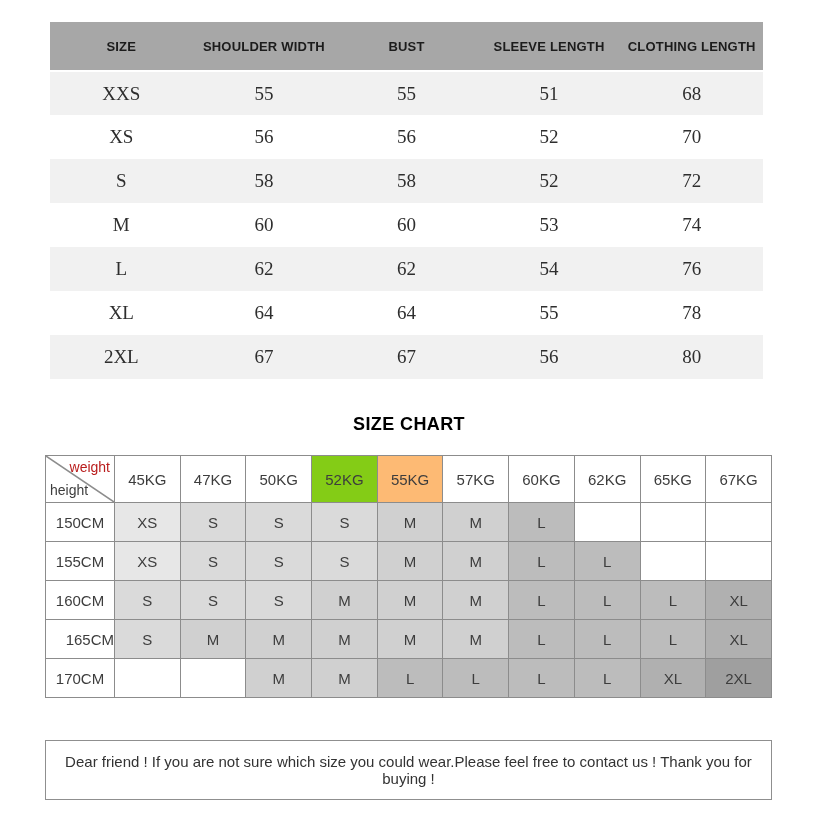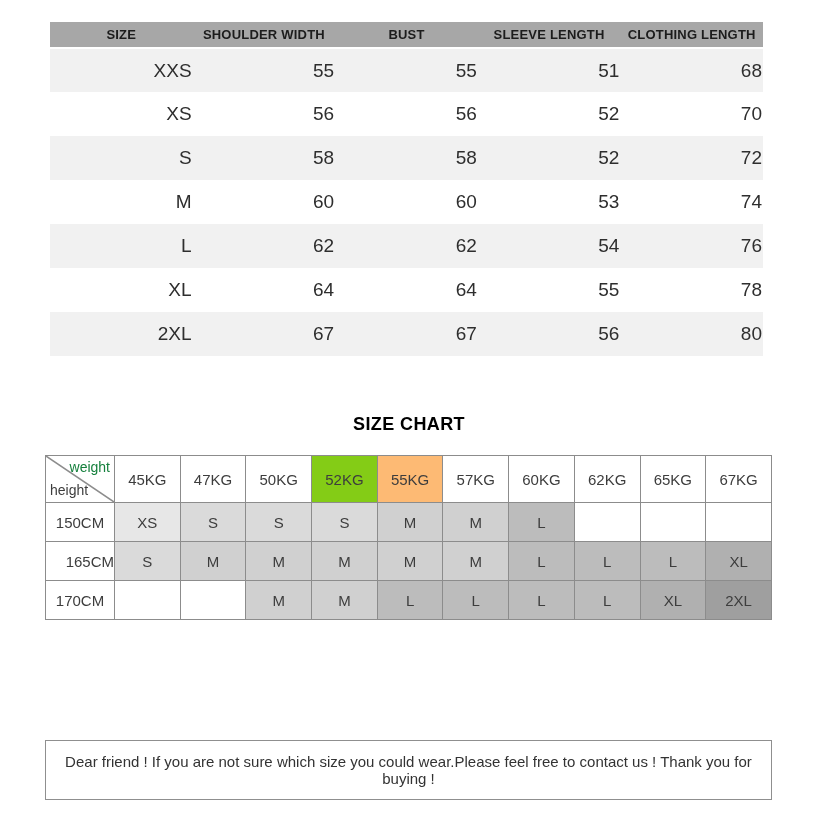--- a/index.html
+++ b/index.html
@@ -19,38 +19,39 @@
   
   .measure-table {
     position: absolute;
     left: 50px;
     top: 22px;
     width: 713px;
     border-collapse: collapse;
     table-layout: fixed;
   }
   .measure-table thead tr {
-    height: 26px;
+    height: 49px;
     border-bottom: 2px solid #ffffff;
     border-radius: 21px;
   }
   .measure-table thead th {
     font-size: 13px;
     font-weight: bold;
     color: #1c1c1c;
     text-align: center;
     letter-spacing: 0.2px;
   }
   .measure-table tbody tr {
     height: 44px;
   }
   .measure-table tbody td {
     font-size: 19px;
     color: #2e2e2e;
-    text-align: right;
+    text-align: center;
+    font-family: Liberation Serif, serif;
   }
 
   
   .chart-title {
     position: absolute;
     top: 414px;
     left: 0;
     width: 818px;
     text-align: center;
     font-size: 18px;
@@ -86,21 +87,21 @@
   .corner-cell svg {
     position: absolute;
     left: 0; top: 0;
     width: 100%; height: 100%;
     display: block;
   }
   .corner-cell .corner-weight {
     position: absolute;
     top: 3px; right: 4px;
     font-size: 14px;
-    color: #15803d;
+    color: #b91c1c;
   }
   .corner-cell .corner-height {
     position: absolute;
     bottom: 4px; left: 4px;
     font-size: 14px;
     color: #3d3d3d;
   }
 
   
   .note-box {
@@ -218,20 +219,46 @@
           <td style="background: rgb(218, 218, 218);">S</td>
           <td style="background: rgb(218, 218, 218);">S</td>
           <td style="background: rgb(208, 208, 208);">M</td>
           <td style="background: rgb(208, 208, 208);">M</td>
           <td style="background: rgb(188, 188, 188);">L</td>
           <td style="background: rgb(255, 255, 255);"></td>
           <td style="background: rgb(255, 255, 255);"></td>
           <td style="background: rgb(255, 255, 255);"></td>
         </tr>
         <tr>
+          <th style="background: rgb(255, 255, 255);">155CM</th>
+          <td style="background: rgb(231, 231, 231);">XS</td>
+          <td style="background: rgb(218, 218, 218);">S</td>
+          <td style="background: rgb(218, 218, 218);">S</td>
+          <td style="background: rgb(218, 218, 218);">S</td>
+          <td style="background: rgb(208, 208, 208);">M</td>
+          <td style="background: rgb(208, 208, 208);">M</td>
+          <td style="background: rgb(188, 188, 188);">L</td>
+          <td style="background: rgb(188, 188, 188);">L</td>
+          <td style="background: rgb(255, 255, 255);"></td>
+          <td style="background: rgb(255, 255, 255);"></td>
+        </tr>
+        <tr>
+          <th style="background: rgb(255, 255, 255);">160CM</th>
+          <td style="background: rgb(218, 218, 218);">S</td>
+          <td style="background: rgb(218, 218, 218);">S</td>
+          <td style="background: rgb(218, 218, 218);">S</td>
+          <td style="background: rgb(208, 208, 208);">M</td>
+          <td style="background: rgb(208, 208, 208);">M</td>
+          <td style="background: rgb(208, 208, 208);">M</td>
+          <td style="background: rgb(188, 188, 188);">L</td>
+          <td style="background: rgb(188, 188, 188);">L</td>
+          <td style="background: rgb(188, 188, 188);">L</td>
+          <td style="background: rgb(176, 176, 176);">XL</td>
+        </tr>
+        <tr>
           <th style="background: rgb(255, 255, 255); text-align: right;">165CM</th>
           <td style="background: rgb(218, 218, 218);">S</td>
           <td style="background: rgb(208, 208, 208);">M</td>
           <td style="background: rgb(208, 208, 208);">M</td>
           <td style="background: rgb(208, 208, 208);">M</td>
           <td style="background: rgb(208, 208, 208);">M</td>
           <td style="background: rgb(208, 208, 208);">M</td>
           <td style="background: rgb(188, 188, 188);">L</td>
           <td style="background: rgb(188, 188, 188);">L</td>
           <td style="background: rgb(188, 188, 188);">L</td>

